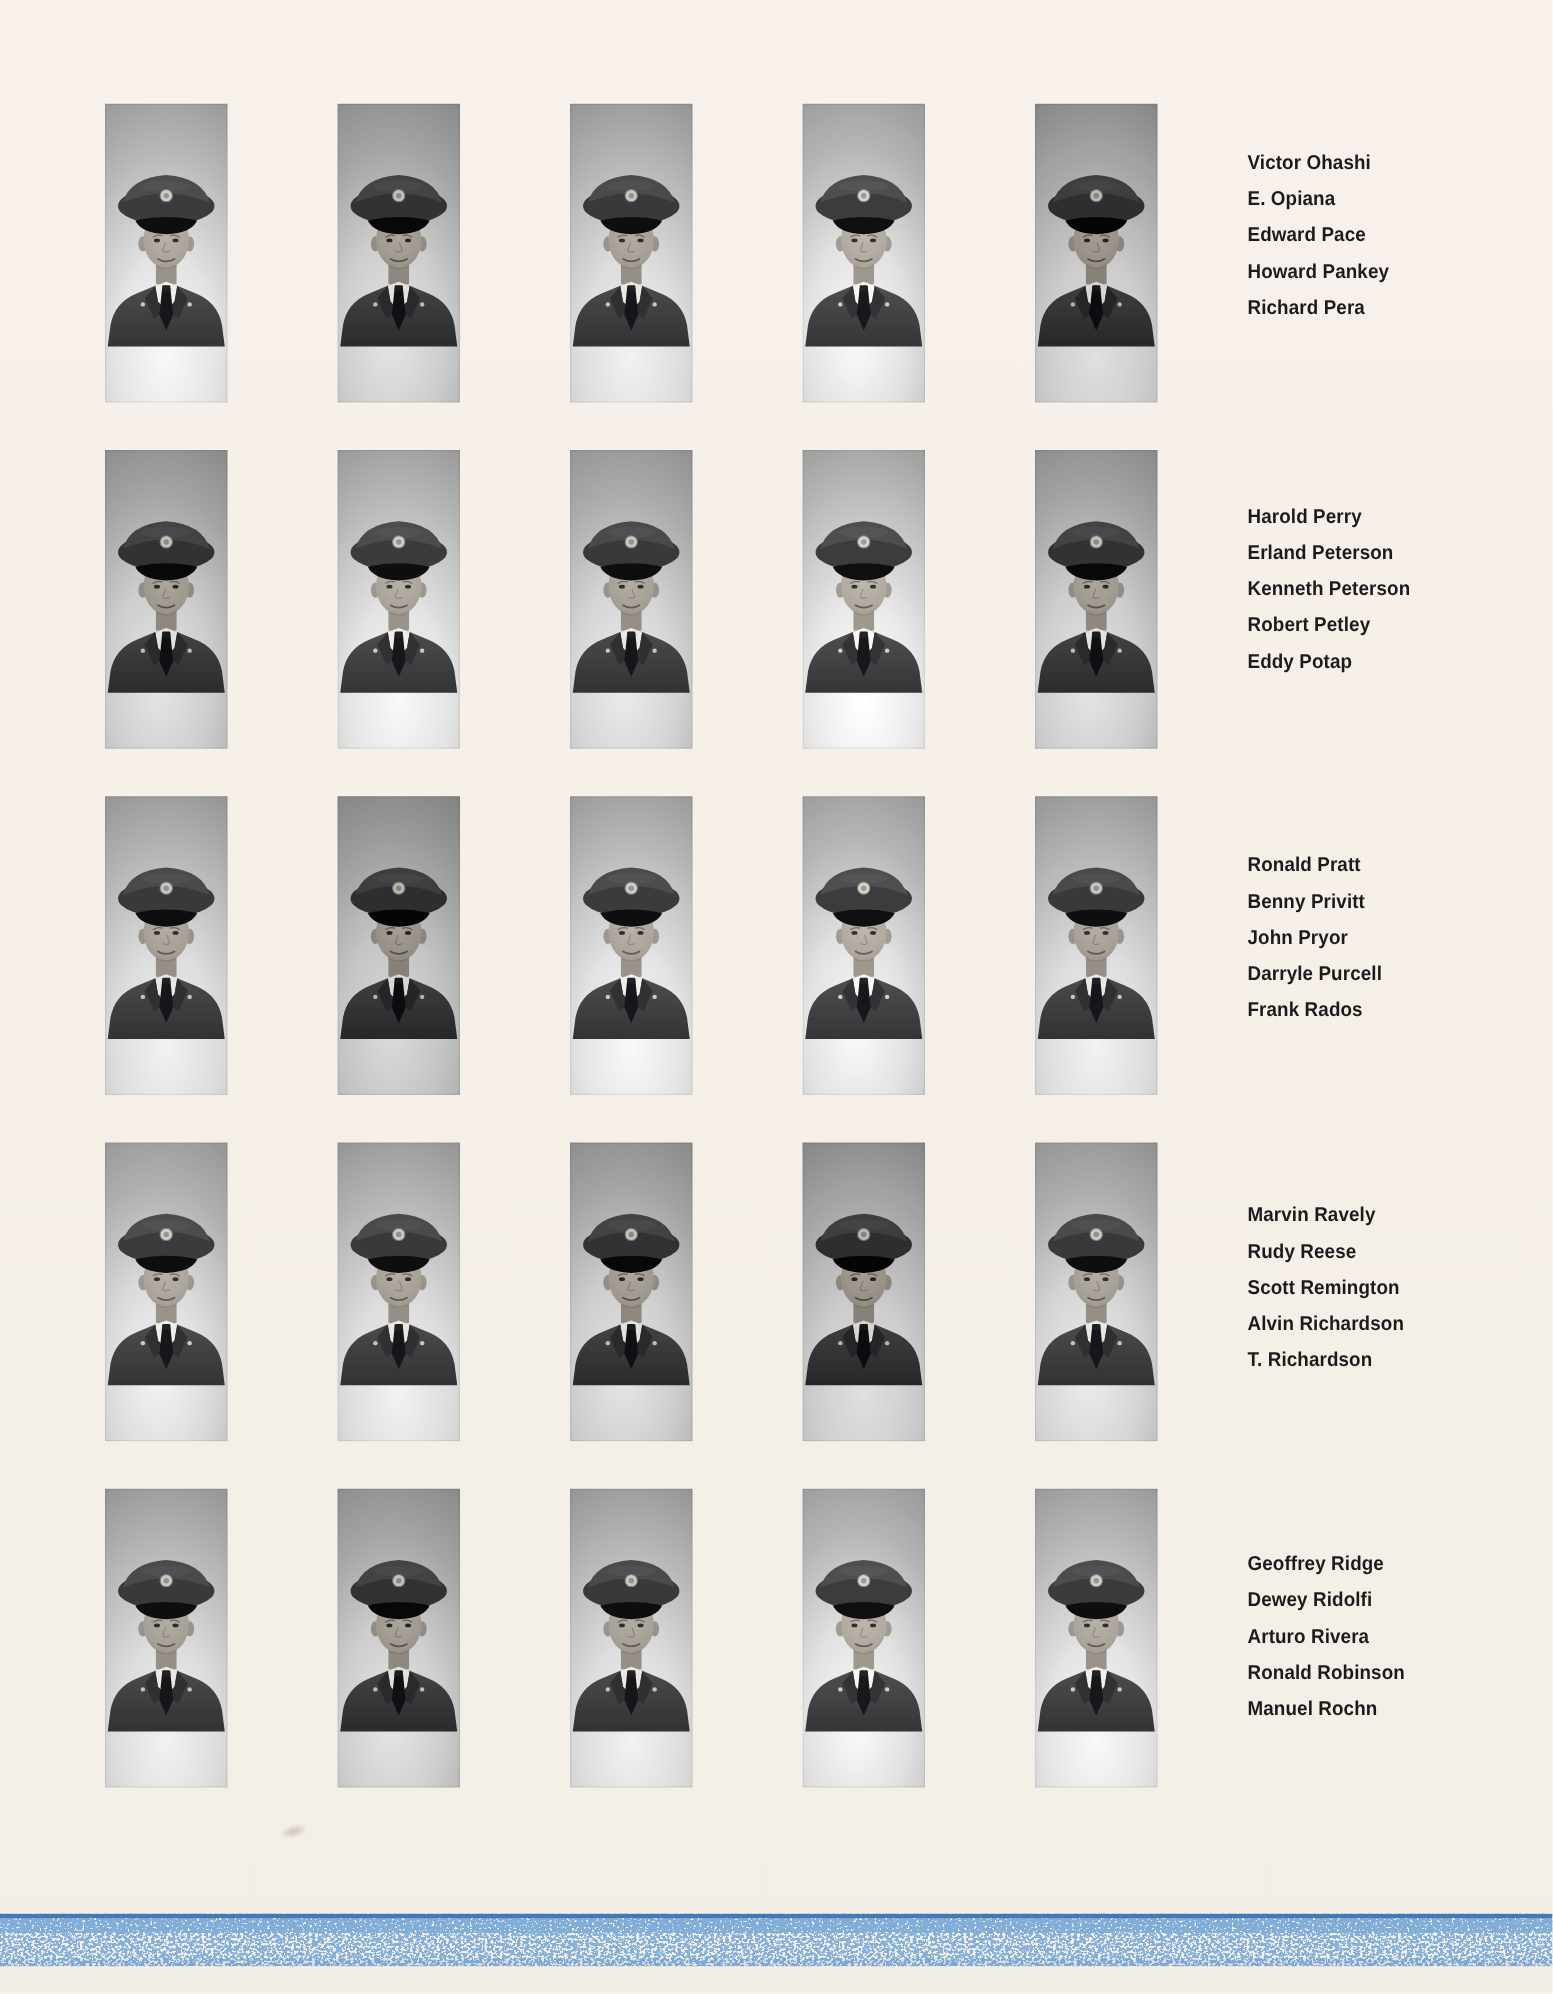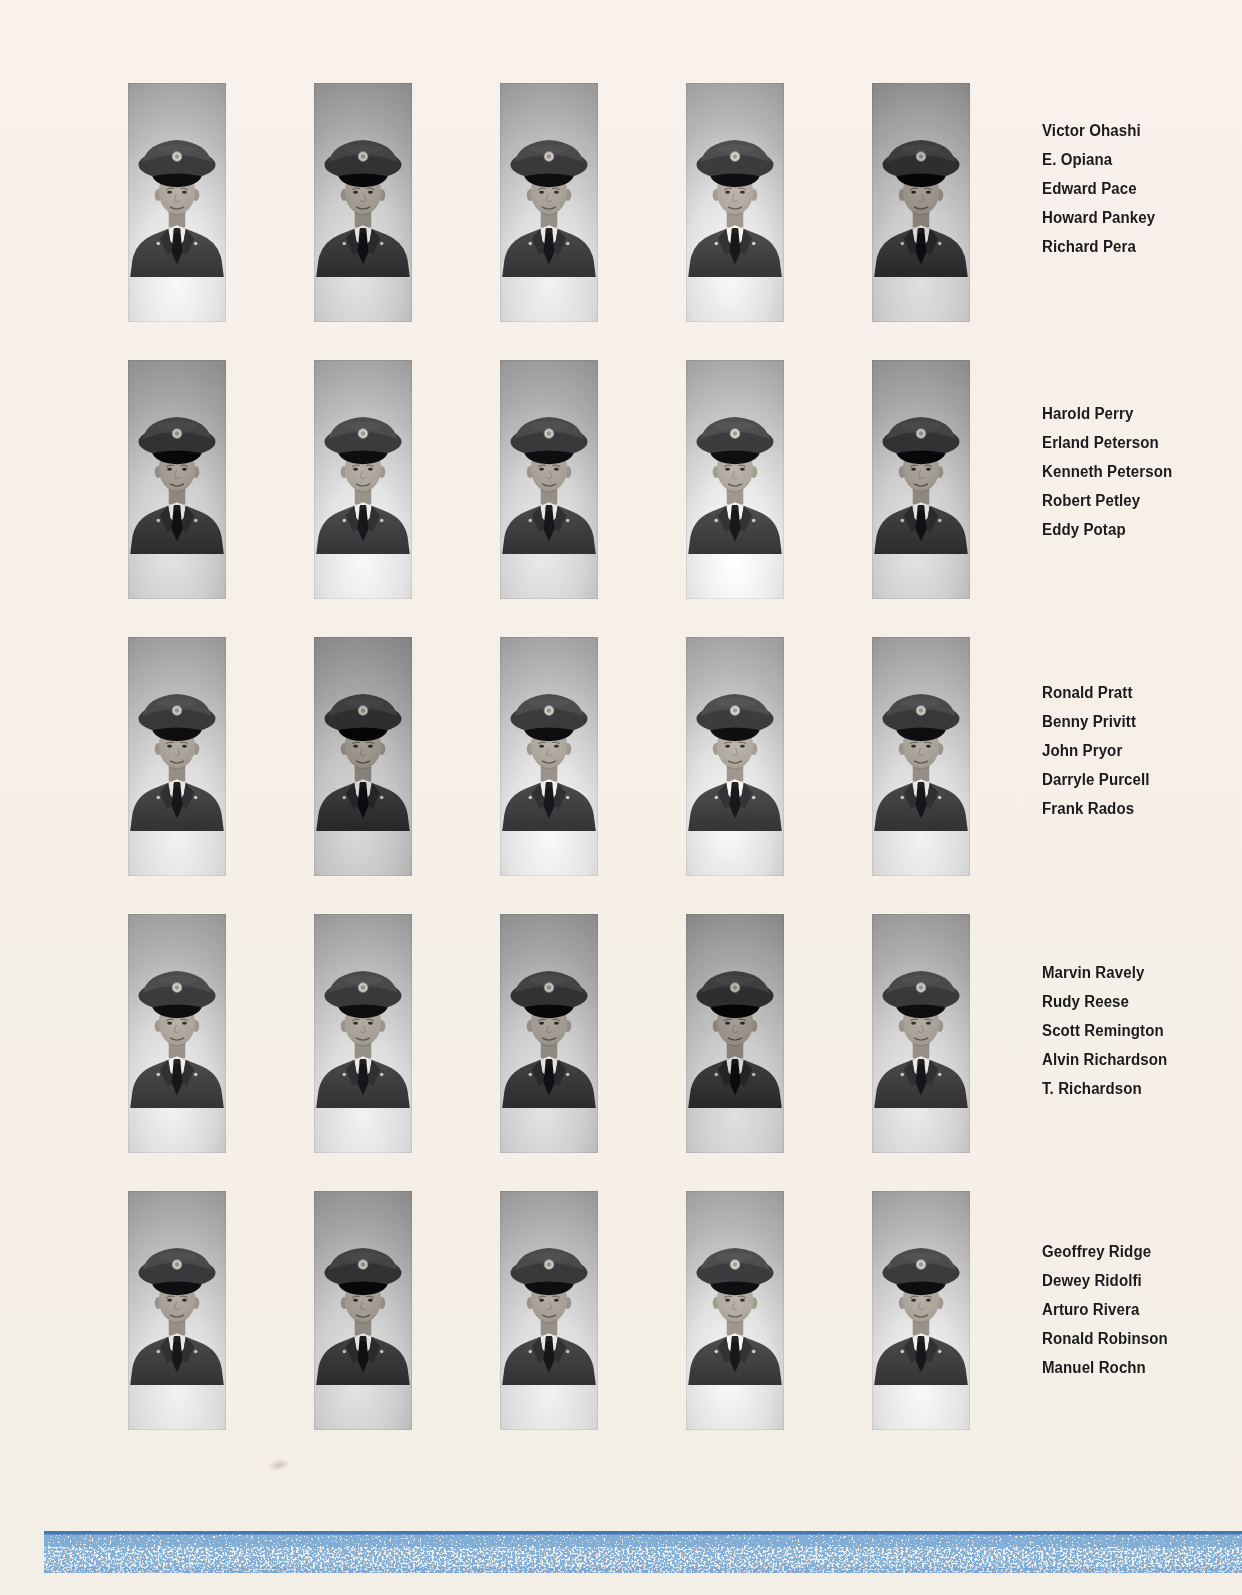--- a/index.html
+++ b/index.html
@@ -1,21 +1,21 @@
 <!DOCTYPE html>
 <html><head>
 <meta charset="utf-8">
 <style>
   html,body{margin:0;padding:0;}
   body{
     width:1242px;height:1595px;position:relative;overflow:hidden;
     background:linear-gradient(180deg,#f9f1ec 0%,#f6f0e9 30%,#f3eee6 100%);
     font-family:"Liberation Sans",sans-serif;
   }
-  .page{position:absolute;inset:0;margin-left:44px;}
+  .page{position:absolute;inset:0;}
 
   
   .photo-grid{
     position:absolute;left:44px;top:67px;
     display:grid;grid-template-columns:repeat(5,178px);grid-auto-rows:271px;
     column-gap:8px;row-gap:6px;
   }
   .photo{
     position:relative;overflow:hidden;
     background:radial-gradient(150% 115% at 50% 84%,

